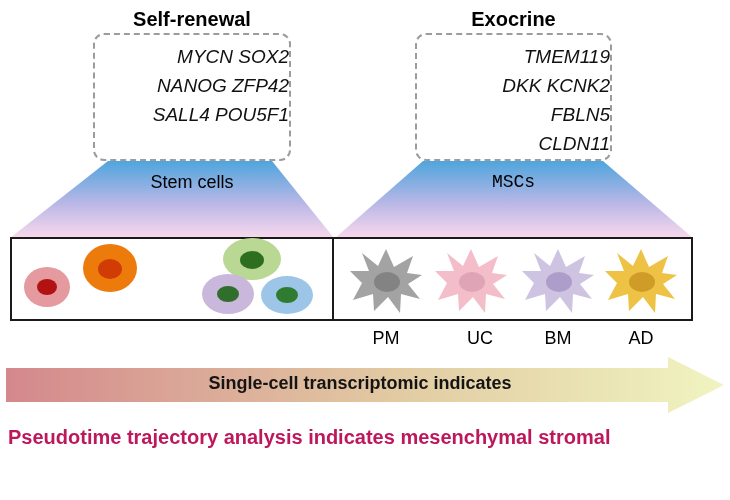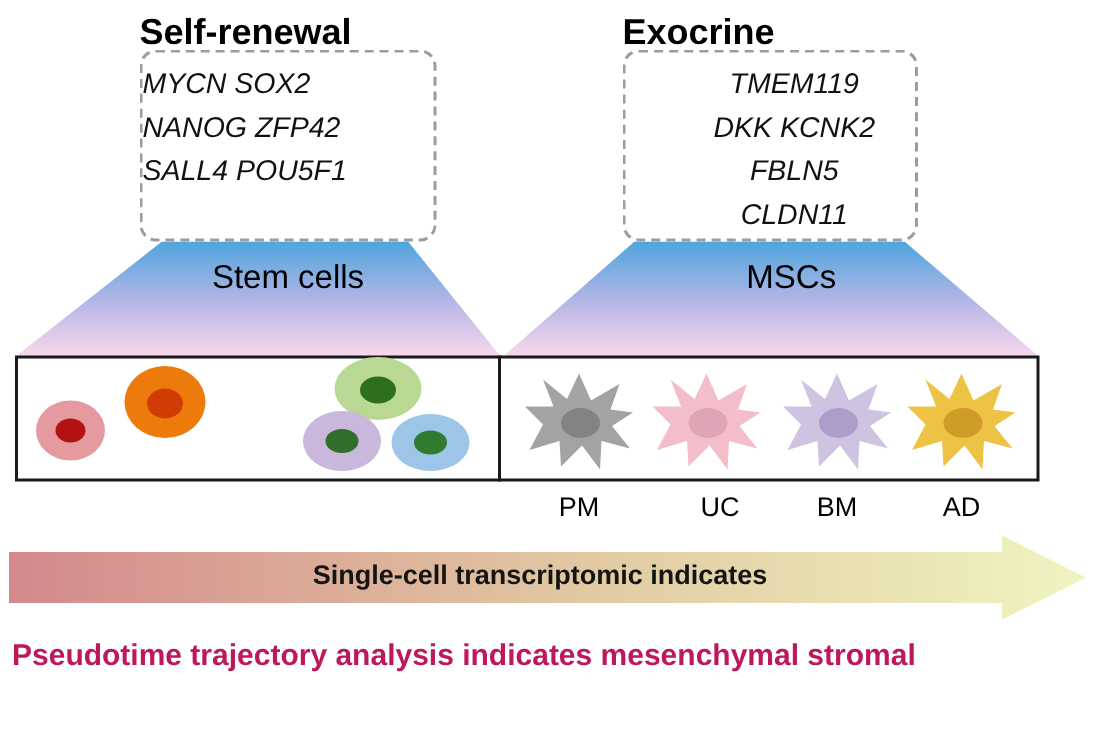--- a/index.html
+++ b/index.html
@@ -1,28 +1,28 @@
 <!DOCTYPE html>
 <html><head>
 <meta charset="utf-8">
 <style>
   * { margin:0; padding:0; box-sizing:border-box; }
   html,body { background:#ffffff; }
   body { font-family:"Liberation Sans", sans-serif; color:#000; }
   .figure { position:relative; width:730px; height:500px; background:#fff; overflow:hidden; }
   .abs { position:absolute; }
-  .panel-header { font-weight:bold; font-size:24px; text-align:left; color:#000; }
+  .panel-header { font-weight:bold; font-size:20px; text-align:center; color:#000; }
   .gene-box {
     border:2px dashed #9c9c9c; border-radius:11px;
     font-style:italic; font-size:19px; line-height:29px; color:#111;
     padding-top:7px;
   }
-  .gene-box.centered { text-align:left; }
-  .gene-box.lefted { text-align:center; padding-left:32px; }
-  .funnel-label { font-size:22px; text-align:center; color:#000; }
+  .gene-box.centered { text-align:right; }
+  .gene-box.lefted { text-align:right; padding-left:32px; }
+  .funnel-label { font-size:18px; text-align:center; color:#000; }
   .band-box { border:2px solid #1a1a1a; background:transparent; }
   .cell-label { font-size:18px; text-align:center; color:#000; }
   .arrow-label { font-weight:bold; font-size:18px; text-align:center; color:#141414; }
   .caption-line { font-weight:bold; font-size:20px; color:#be185d; white-space:nowrap; }
   svg { display:block; }
 </style>
 </head>
 <body>
 
 <div class="figure">
@@ -57,21 +57,21 @@
       <linearGradient id="gradFunnelR" x1="0" y1="0" x2="0" y2="1">
         <stop offset="0" stop-color="#4fa5dd"></stop>
         <stop offset="0.55" stop-color="#b9b7e6"></stop>
         <stop offset="1" stop-color="#f9d9ed"></stop>
       </linearGradient>
     </defs>
     <polygon points="88,0 268,0 358,77 0,77" fill="url(#gradFunnelR)"></polygon>
   </svg>
 
   <div class="funnel-label abs" style="left:93px; top:172px; width:198px;">Stem cells</div>
-  <div class="funnel-label abs" style="left:429px; top:172px; width:197px;">MSCs</div>
+  <div class="funnel-label abs" style="left:415px; top:172px; width:197px;font-family:Liberation Mono, monospace;">MSCs</div>
 
   <div class="band-box abs" style="left:10px; top:237px; width:324px; height:84px;"></div>
   <div class="band-box abs" style="left:332px; top:237px; width:361px; height:84px;"></div>
 
   <svg class="abs" style="left:10px; top:237px;" width="683" height="84" viewBox="0 0 683 84">
 
     <g>
       <ellipse cx="37" cy="50" rx="23" ry="20" fill="#e49a9e"></ellipse>
       <ellipse cx="37" cy="50" rx="10" ry="8" fill="#b31212"></ellipse>
     </g>

